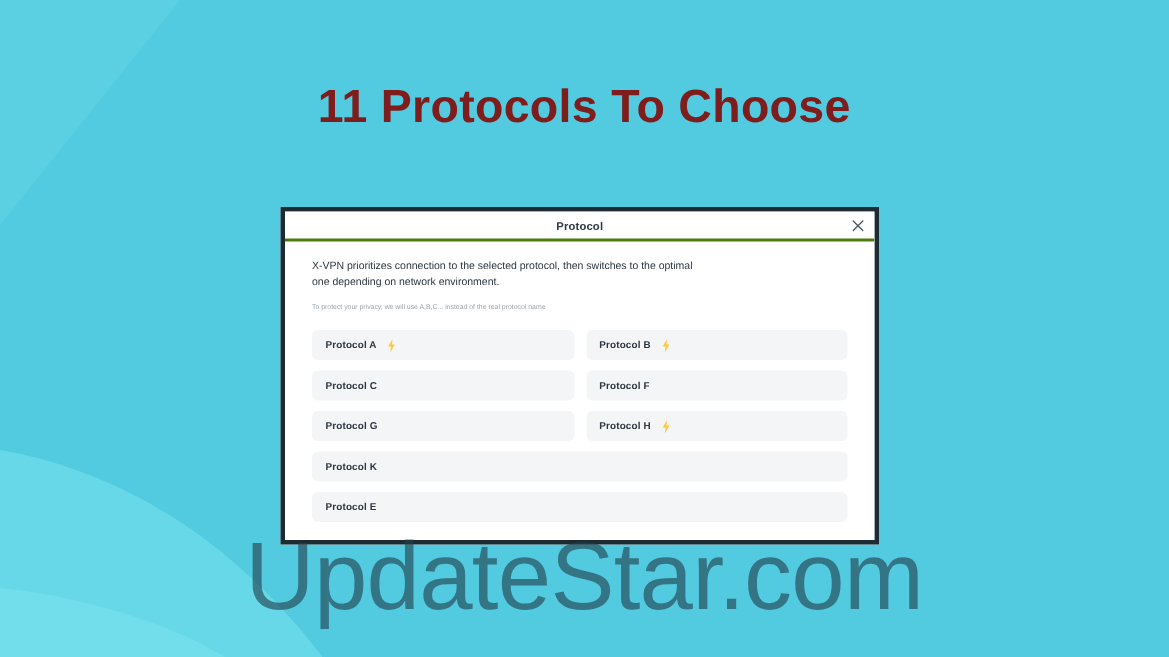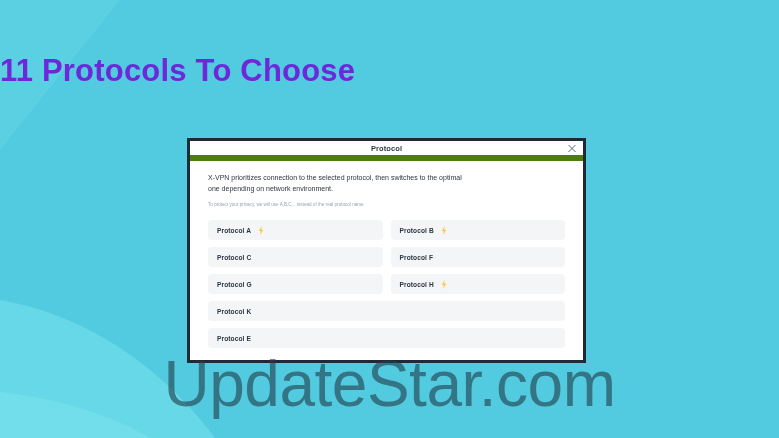--- a/index.html
+++ b/index.html
@@ -18,22 +18,22 @@
   }
 
   
   .bg-layer { position:absolute; inset:0; overflow:hidden; pointer-events:none; }
   .bg-layer svg { width:100%; height:100%; display:block; }
 
   
   .headline {
     position:absolute;
     top:54px; left:0; right:0;
-    text-align:left;
-    color:#6d28d9;
+    text-align:center;
+    color:#7f1d1d;
     font-size:31px;
     font-weight:bold;
     letter-spacing:0.2px;
     line-height:1.1;
     z-index:3;
   }
 
   
   .app-frame {
     position:absolute;
@@ -50,21 +50,21 @@
     background:#ffffff;
     overflow:hidden;
   }
 
   .dialog-titlebar {
     position:relative;
     height:20px;
     display:flex;
     align-items:center;
     justify-content:center;
-    border-bottom:6px solid #4d7c0f;
+    border-bottom:2px solid #4d7c0f;
   }
   .dialog-title {
     font-size:7.5px;
     font-weight:bold;
     color:#2e3a44;
     letter-spacing:0.1px;
   }
   .close-btn {
     position:absolute;
     right:6px; top:50%;

